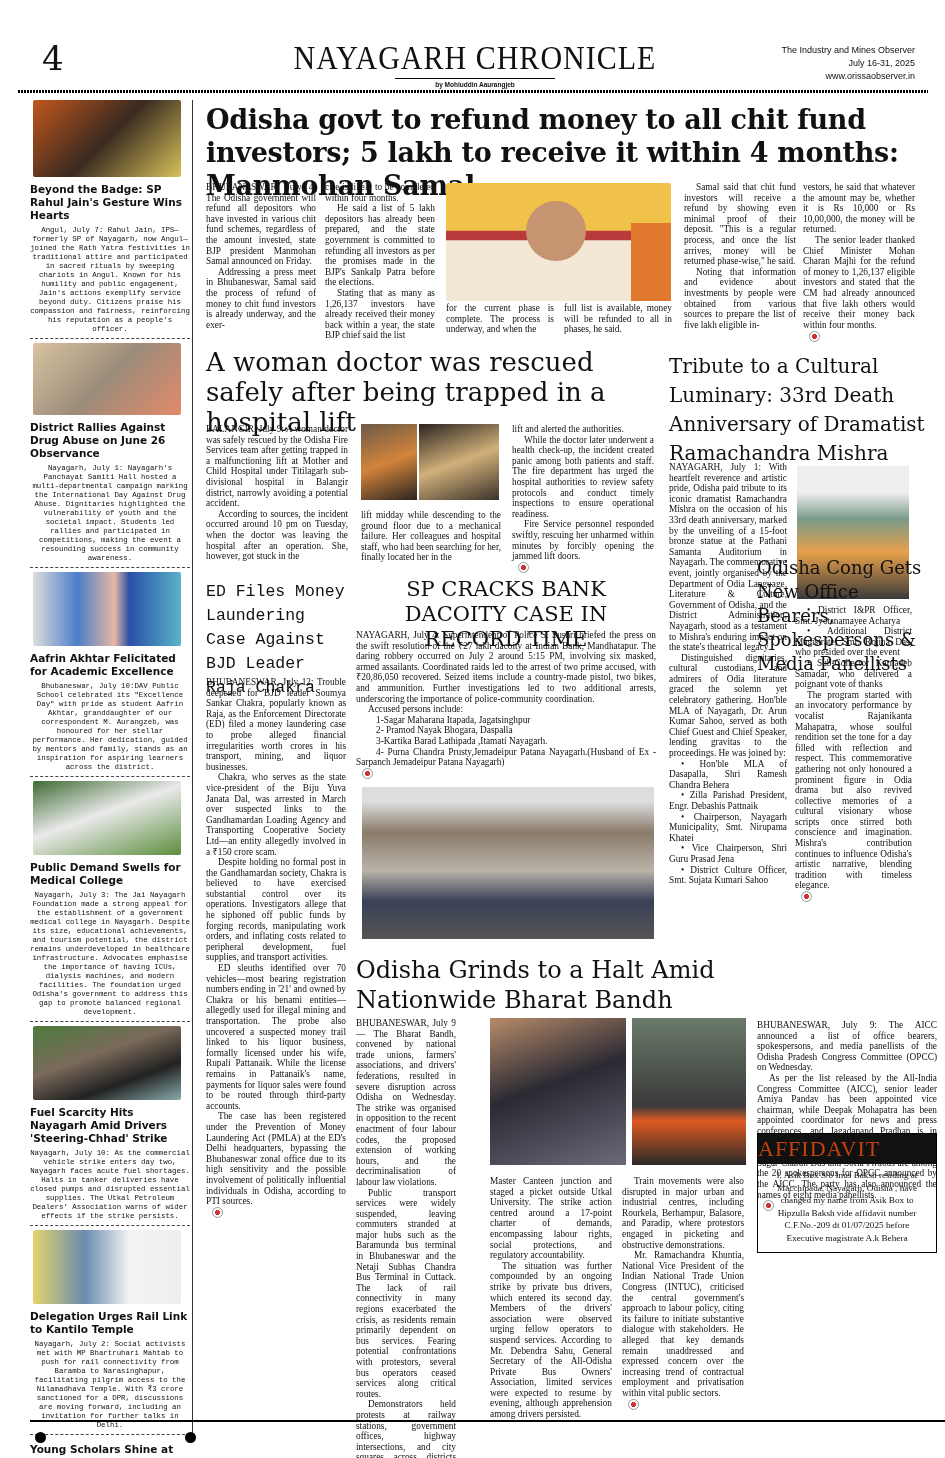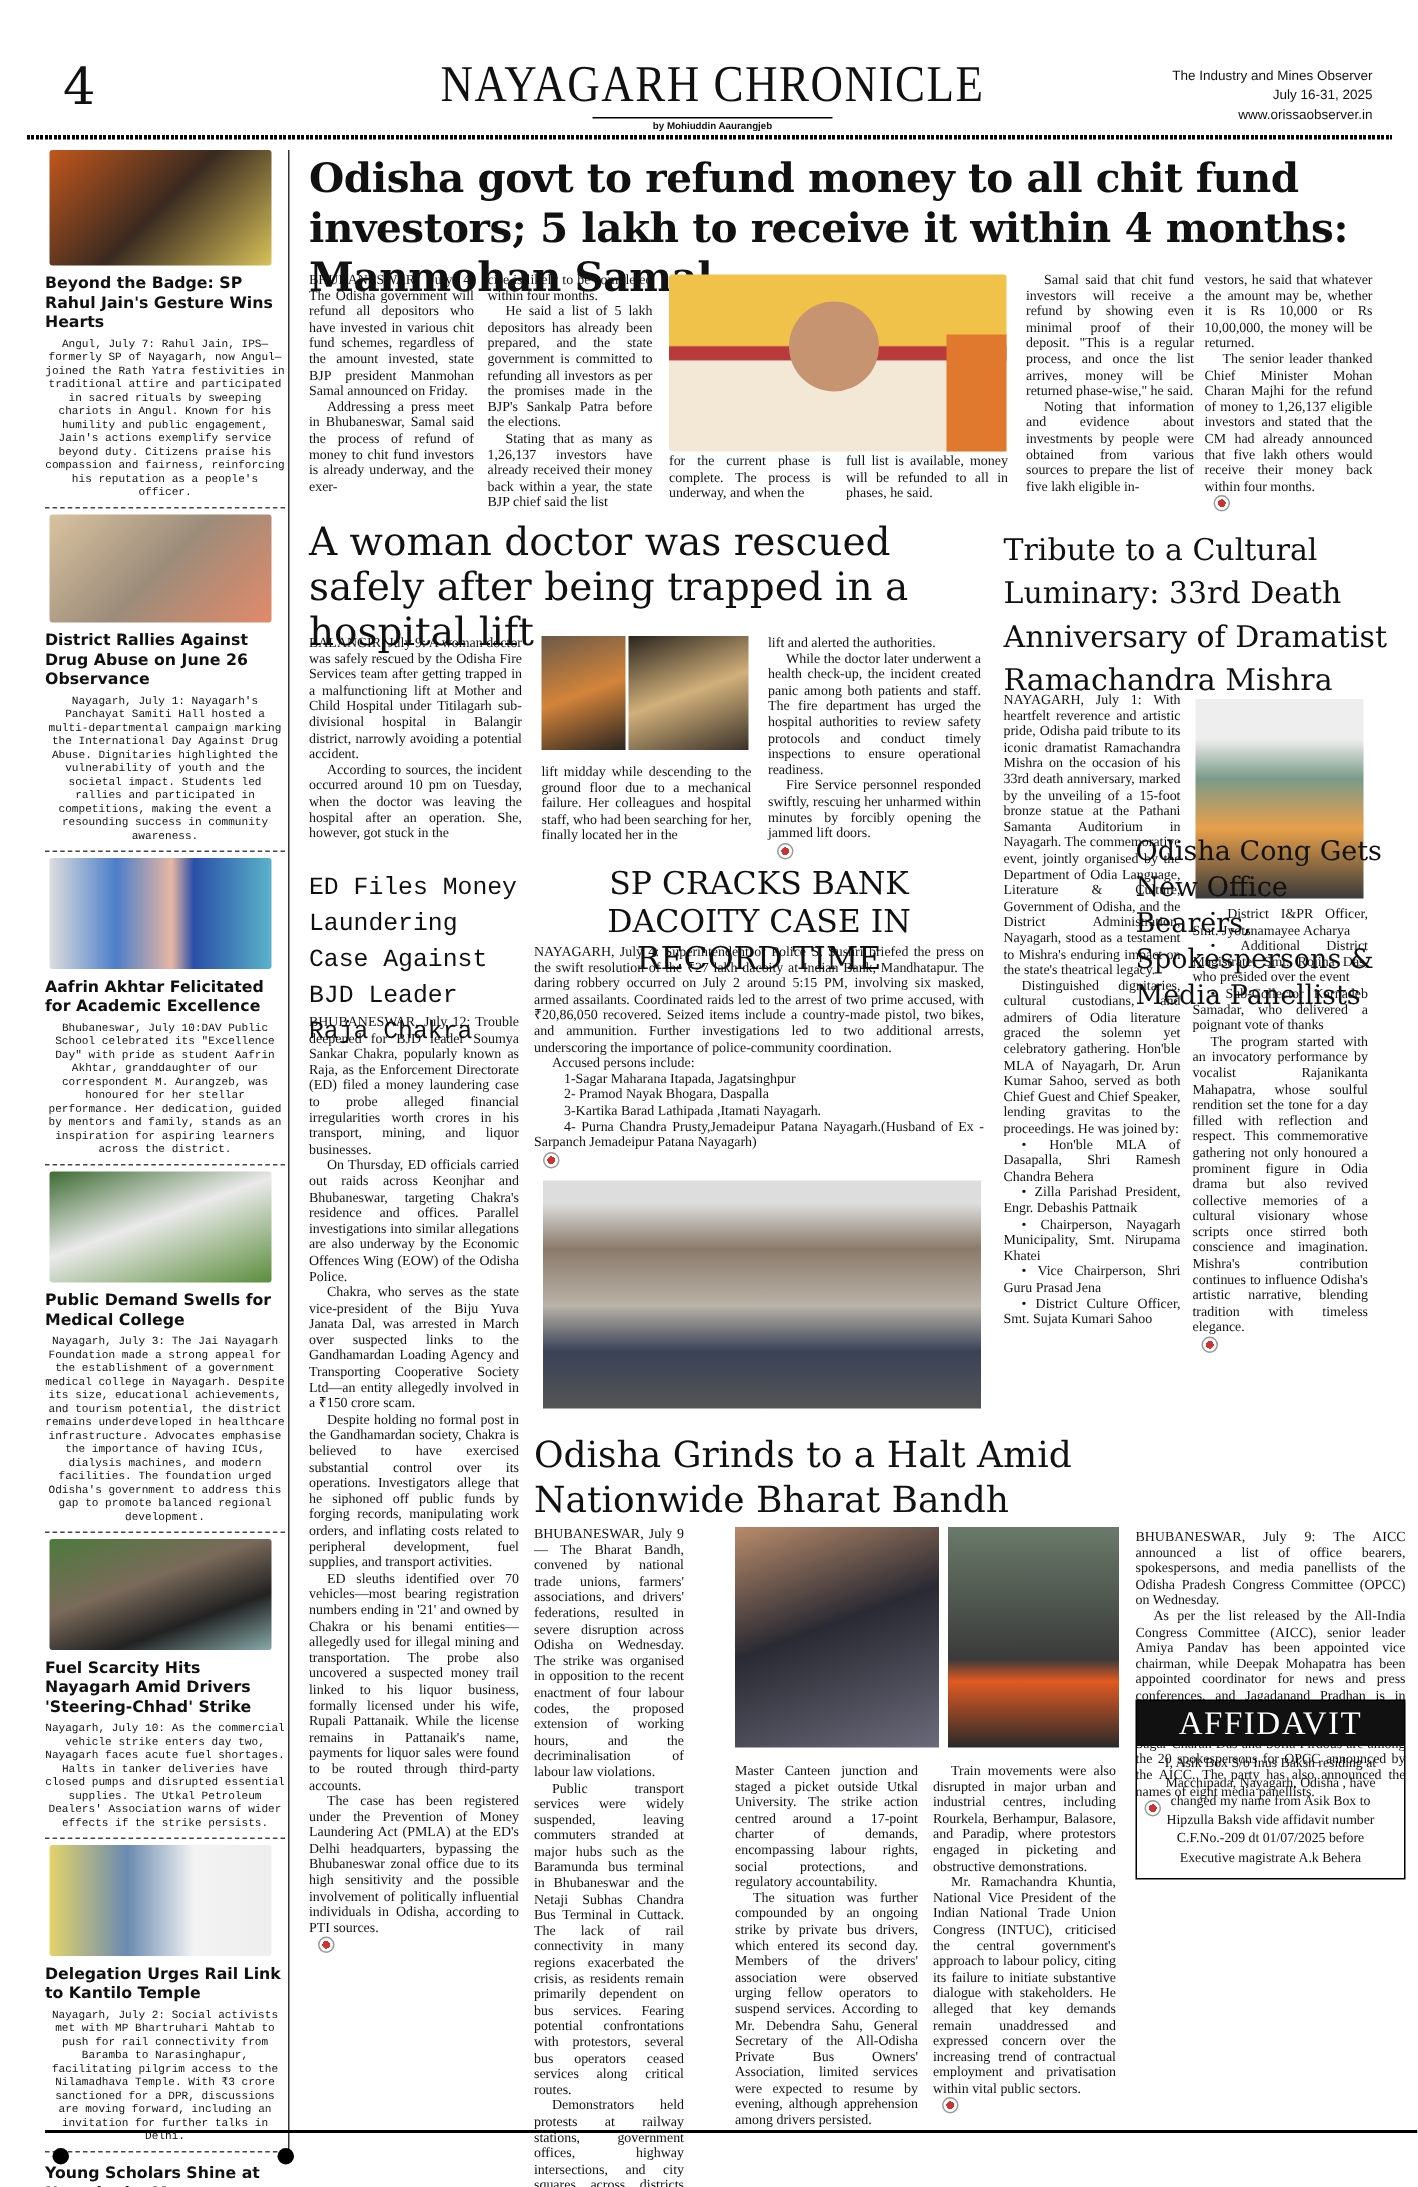--- a/index.html
+++ b/index.html
@@ -18,21 +18,21 @@
 .l-head{font-family:"DejaVu Sans",sans-serif;font-weight:bold;font-size:10.5px;line-height:13px;margin:6px 0 4px}
 .l-body{font-family:Liberation Mono, monospace;font-size:7.4px;line-height:9px;text-align:center}
 .body{font-size:9.3px;line-height:10.6px;text-align:justify;hyphens:auto}
 .body p{text-indent:12px}
 .body p.noind{text-indent:0}
 .h-main{left:206px;top:103px;width:710px;font-family:"DejaVu Serif",serif;font-weight:bold;font-size:27px;line-height:33px;letter-spacing:-.3px}
 .h2{font-family:"DejaVu Serif",serif;font-size:26px;line-height:30px}
 .h3{font-family:Liberation Mono, monospace;font-size:17px;line-height:22px}
 .badge{display:inline-block;width:11px;height:11px;border-radius:50%;border:1.5px solid #999;background:radial-gradient(circle,#c33 0 40%,#fff 41%);vertical-align:middle;margin-left:6px}
 .affi{left:757px;top:1133px;width:180px;border:1.5px solid #000}
-.affi-head{background:#111;color:#ffffff;font-size:22px;text-align:center;letter-spacing:1px;padding:2px 0}
+.affi-head{background:#111;color:#c2410c;font-size:22px;letter-spacing:1px;padding:2px 0}
 .affi-body{font-size:9.2px;line-height:12.5px;text-align:center;padding:5px 8px 8px}
 .bottomrule{left:30px;top:1420px;width:915px;height:2px;background:#000}
 .dot{width:11px;height:11px;border-radius:50%;background:#000}
 </style>
 </head>
 <body>
 
 <div class="abs pagenum">4</div>
 <div class="abs masthead">
   <div class="mast-title">NAYAGARH CHRONICLE</div>
@@ -145,21 +145,20 @@
   <p>• District I&amp;PR Officer, Smt. Jyotsnamayee Acharya</p>
   <p>• Additional District Magistrate, Smt. Rojina Das, who presided over the event</p>
   <p>• Sub-Collector Karnadeb Samadar, who delivered a poignant vote of thanks</p>
   <p>The program started with an invocatory performance by vocalist Rajanikanta Mahapatra, whose soulful rendition set the tone for a day filled with reflection and respect. This commemorative gathering not only honoured a prominent figure in Odia drama but also revived collective memories of a cultural visionary whose scripts once stirred both conscience and imagination. Mishra's contribution continues to influence Odisha's artistic narrative, blending tradition with timeless elegance.</p>
   <span class="badge"></span>
 </div>
 
 <div class="abs h3" style="left:206px;top:580px;width:146px;line-height:24px;font-size:16.5px">ED Files Money Laundering Case Against BJD Leader Raja Chakra</div>
 <div class="abs body" style="left:206px;top:677px;width:140px">
   <p class="noind">BHUBANESWAR, July 12: Trouble deepened for BJD leader Soumya Sankar Chakra, popularly known as Raja, as the Enforcement Directorate (ED) filed a money laundering case to probe alleged financial irregularities worth crores in his transport, mining, and liquor businesses.</p>
-  <p>On Thursday, ED officials carried out raids across Keonjhar and Bhubaneswar, targeting Chakra's residence and offices. Parallel investigations into similar allegations are also underway by the Economic Offences Wing (EOW) of the Odisha Police.</p>
   <p>Chakra, who serves as the state vice-president of the Biju Yuva Janata Dal, was arrested in March over suspected links to the Gandhamardan Loading Agency and Transporting Cooperative Society Ltd—an entity allegedly involved in a ₹150 crore scam.</p>
   <p>Despite holding no formal post in the Gandhamardan society, Chakra is believed to have exercised substantial control over its operations. Investigators allege that he siphoned off public funds by forging records, manipulating work orders, and inflating costs related to peripheral development, fuel supplies, and transport activities.</p>
   <p>ED sleuths identified over 70 vehicles—most bearing registration numbers ending in '21' and owned by Chakra or his benami entities—allegedly used for illegal mining and transportation. The probe also uncovered a suspected money trail linked to his liquor business, formally licensed under his wife, Rupali Pattanaik. While the license remains in Pattanaik's name, payments for liquor sales were found to be routed through third-party accounts.</p>
   <p>The case has been registered under the Prevention of Money Laundering Act (PMLA) at the ED's Delhi headquarters, bypassing the Bhubaneswar zonal office due to its high sensitivity and the possible involvement of politically influential individuals in Odisha, according to PTI sources.</p>
   <span class="badge"></span>
 </div>
 
 <div class="abs h2" style="left:356px;top:577px;width:300px;font-size:21px;line-height:25px;text-align:center">SP CRACKS BANK DACOITY CASE IN RECORD TIME</div>
 <div class="abs body" style="left:356px;top:630px;width:300px">
   <p class="noind">NAYAGARH, July 4: Superintendent of Police S. Sushri briefed the press on the swift resolution of the ₹27 lakh dacoity at Indian Bank, Mandhatapur. The daring robbery occurred on July 2 around 5:15 PM, involving six masked, armed assailants. Coordinated raids led to the arrest of two prime accused, with ₹20,86,050 recovered. Seized items include a country-made pistol, two bikes, and ammunition. Further investigations led to two additional arrests, underscoring the importance of police-community coordination.</p>

